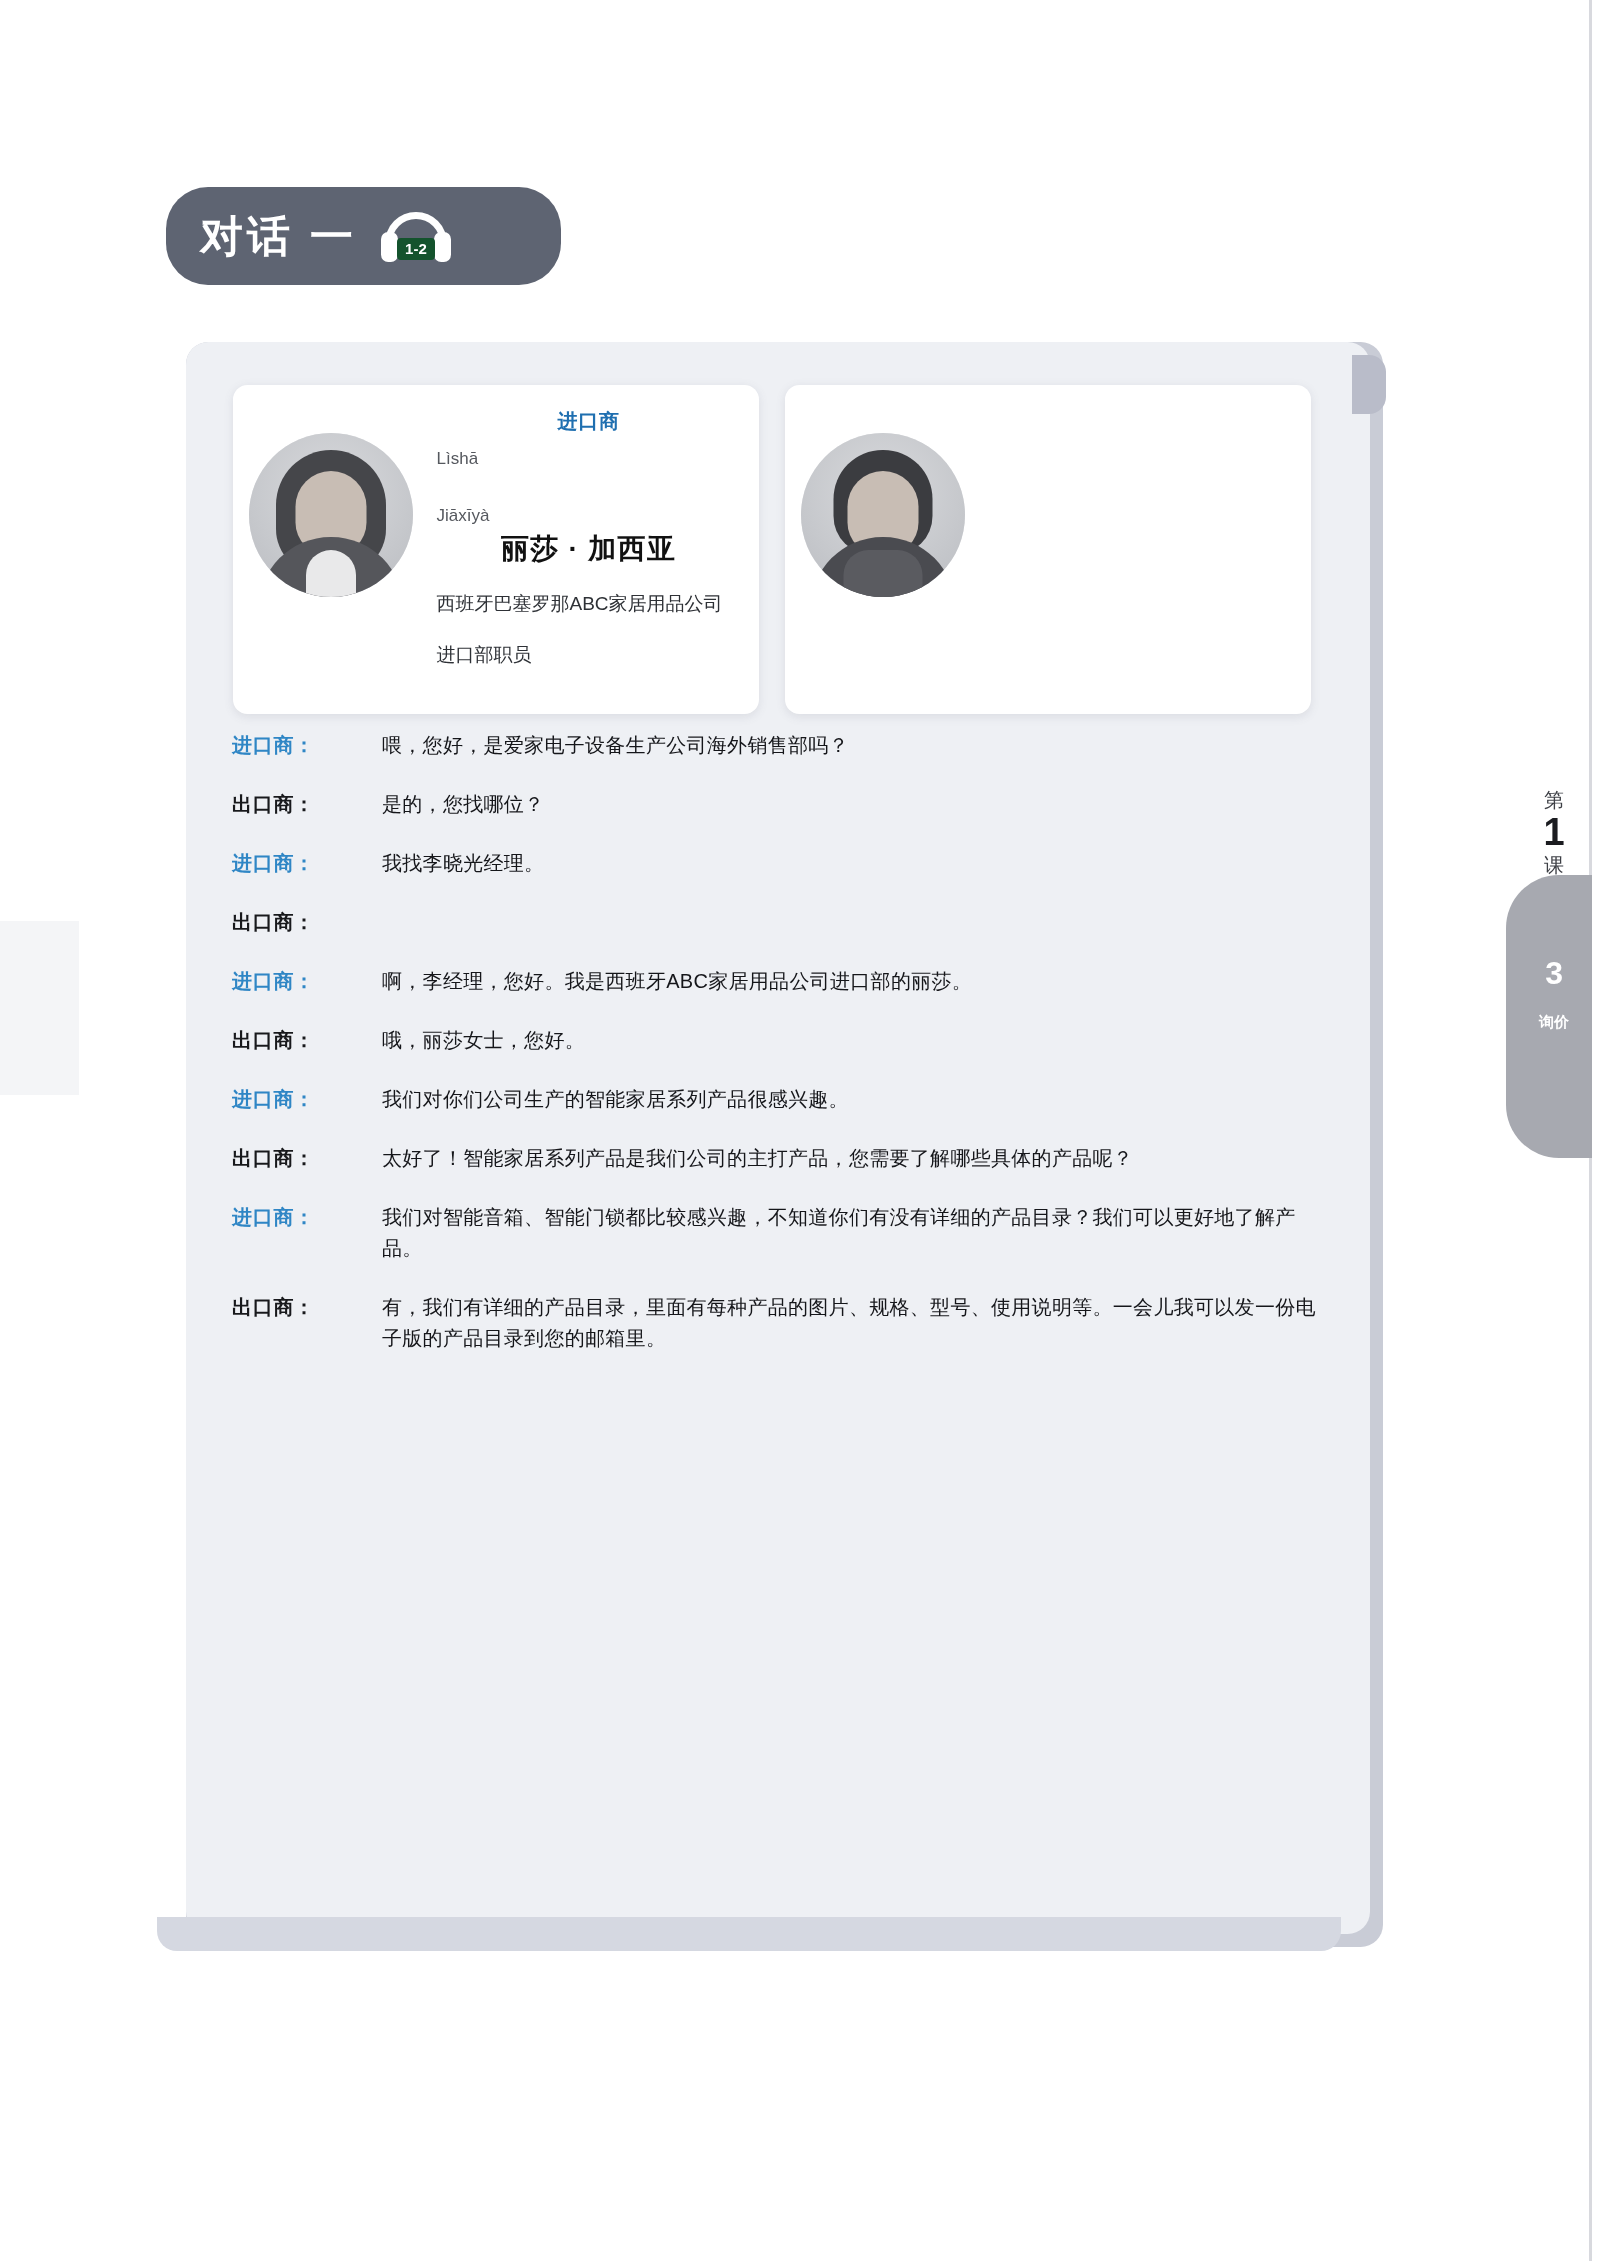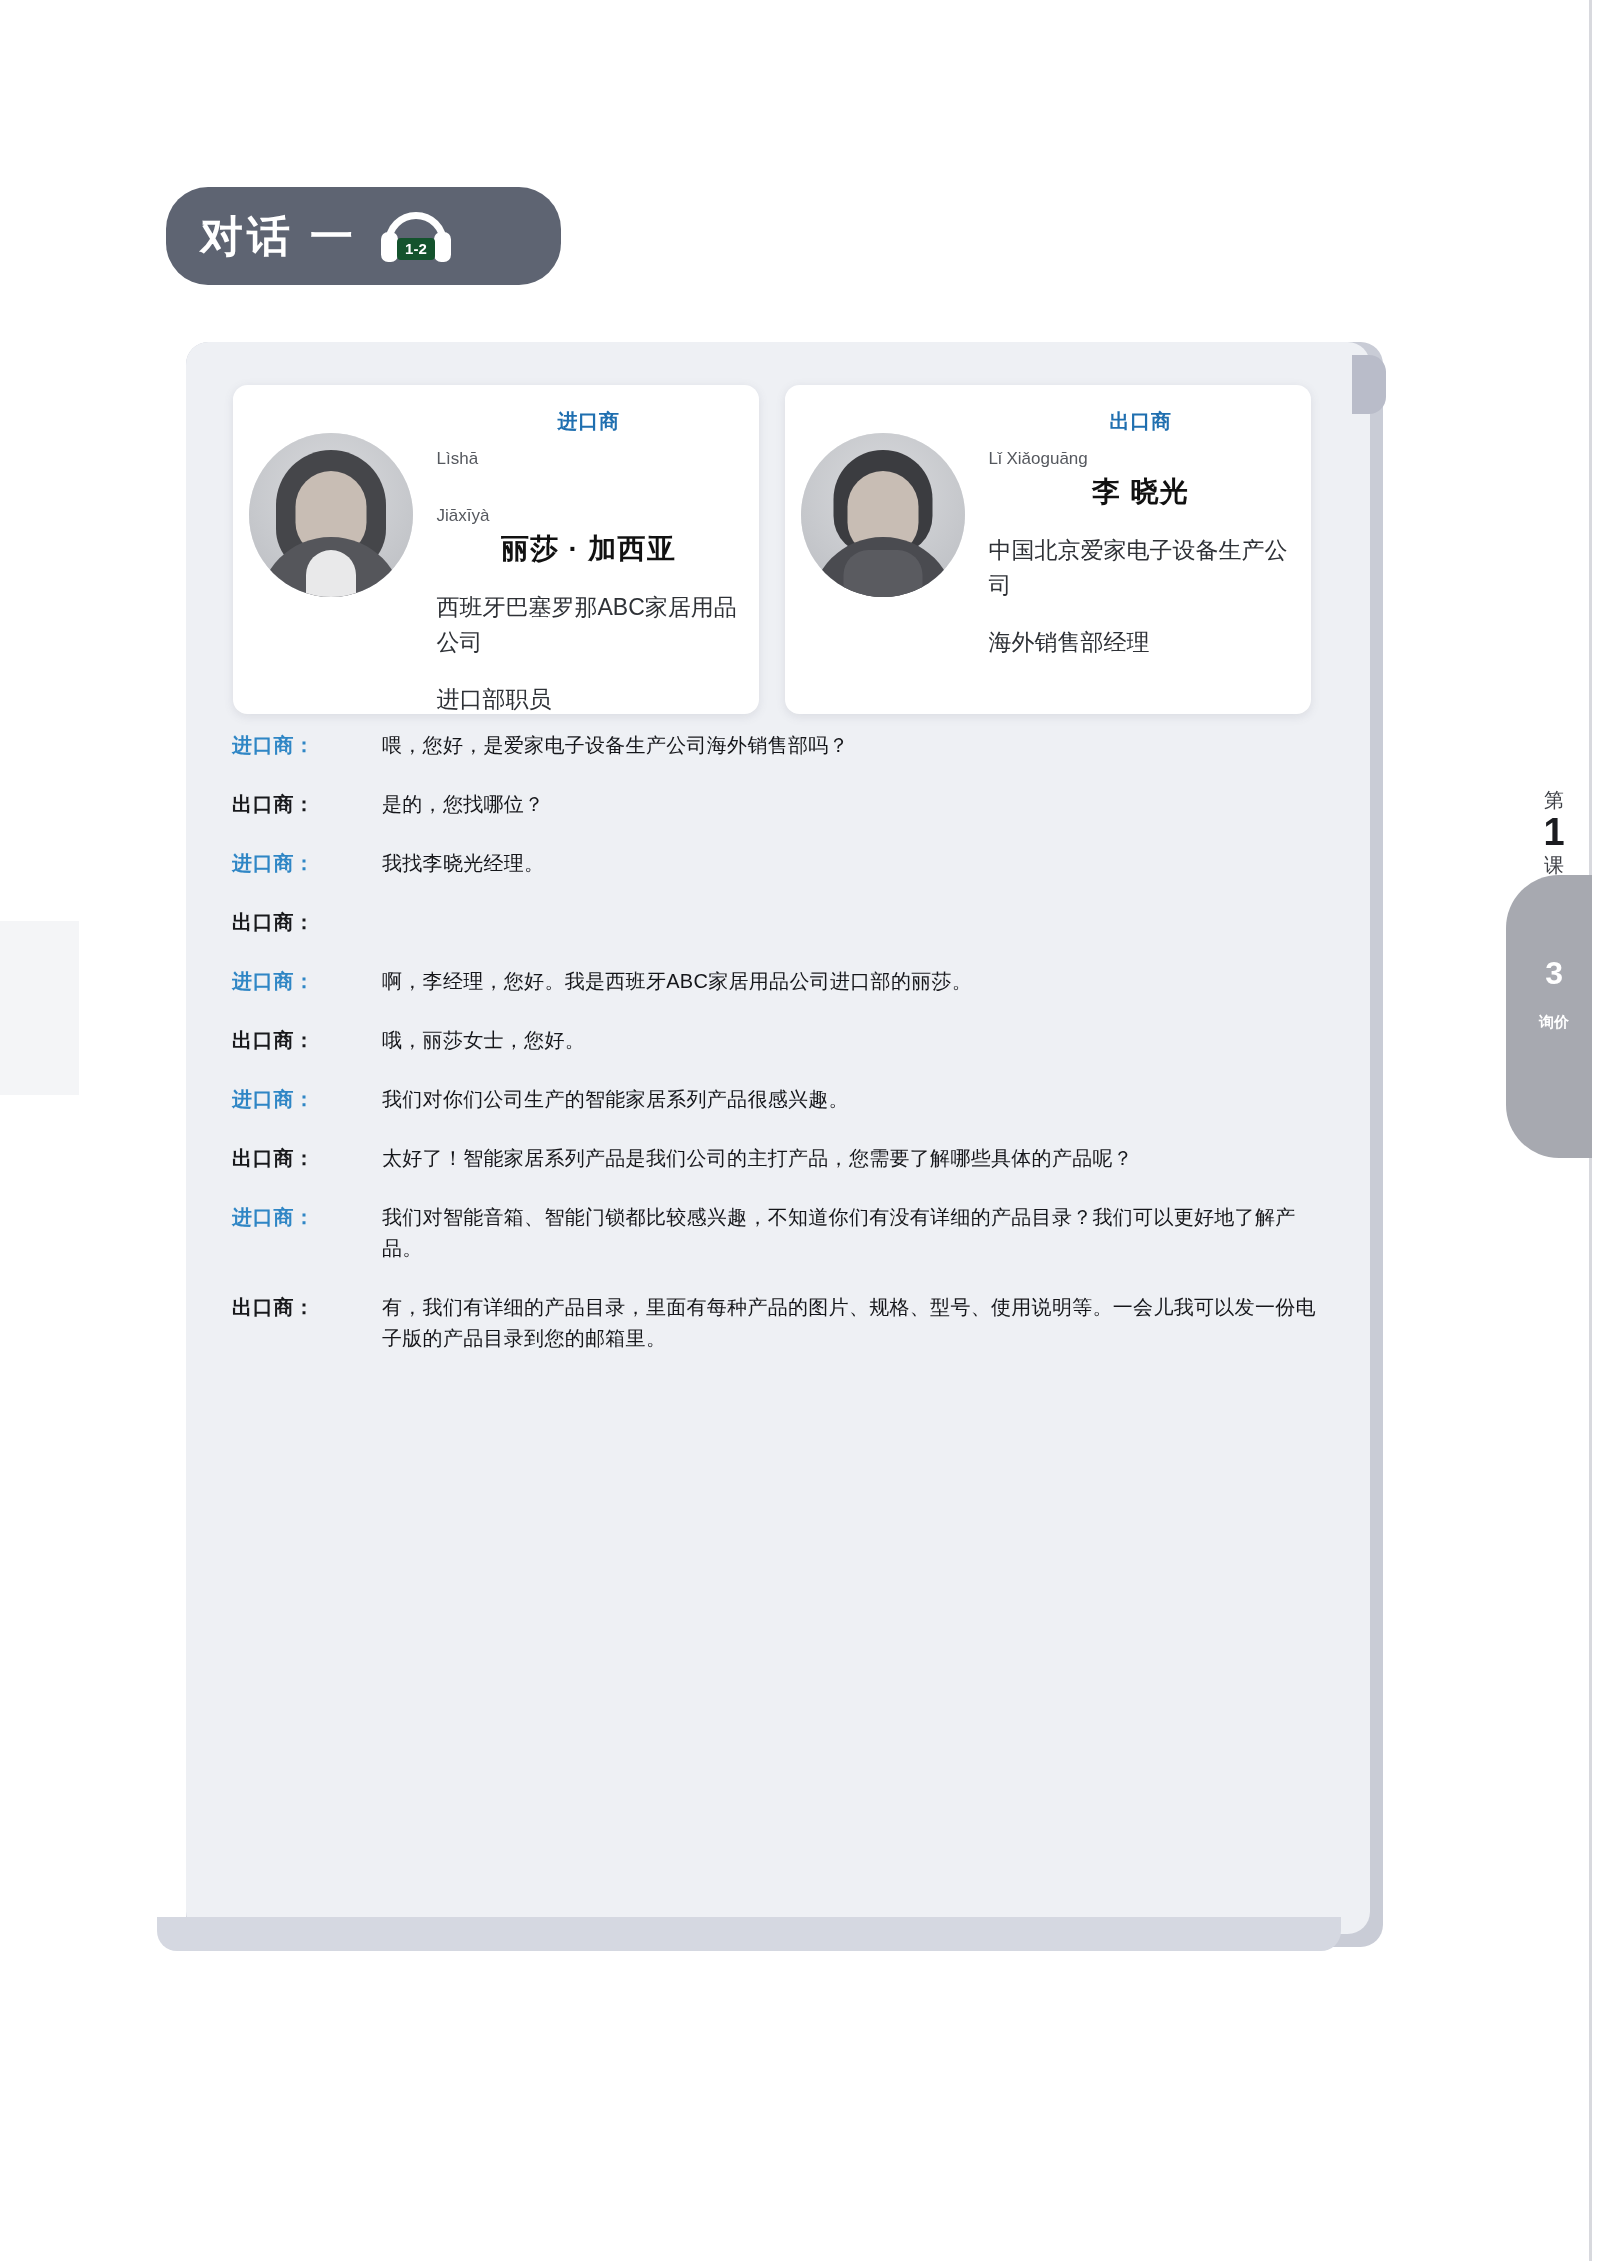--- a/index.html
+++ b/index.html
@@ -252,21 +252,21 @@
   .name {
     margin-top: 4px;
     text-align: center;
     font-size: 28px;
     font-weight: bold;
     color: #111111;
     letter-spacing: 1.3px;
   }
   .detail {
     margin-top: 22.4px;
-    font-size: 23px;
+    font-size: 19px;
     line-height: 1.5;
     color: #2e3136;
   }
 
   
   .dialogue {
     position: absolute;
     left: 232px;
     top: 730px;
     width: 1092px;
@@ -390,29 +390,20 @@
   </div>
 
   <div class="person">
     <div class="portrait male">
       <div class="bg"></div>
       <div class="hair"></div>
       <div class="face"></div>
       <div class="body"></div>
       <div class="shirt"></div>
     </div>
-    <div class="person-info">
-      <div class="role">出口商</div>
-      <div class="pinyin-row single">
-        <span>Lǐ Xiǎoguāng</span>
-      </div>
-      <div class="name">李  晓光</div>
-      <div class="detail">中国北京爱家电子设备生产公司</div>
-      <div class="detail second">海外销售部经理</div>
-    </div>
   </div>
 
 </div>
 
 <div class="dialogue">
   <div class="line">
     <div class="speaker importer">进口商：</div>
     <div class="utterance">喂，您好，是爱家电子设备生产公司海外销售部吗？</div>
   </div>
   <div class="line">

